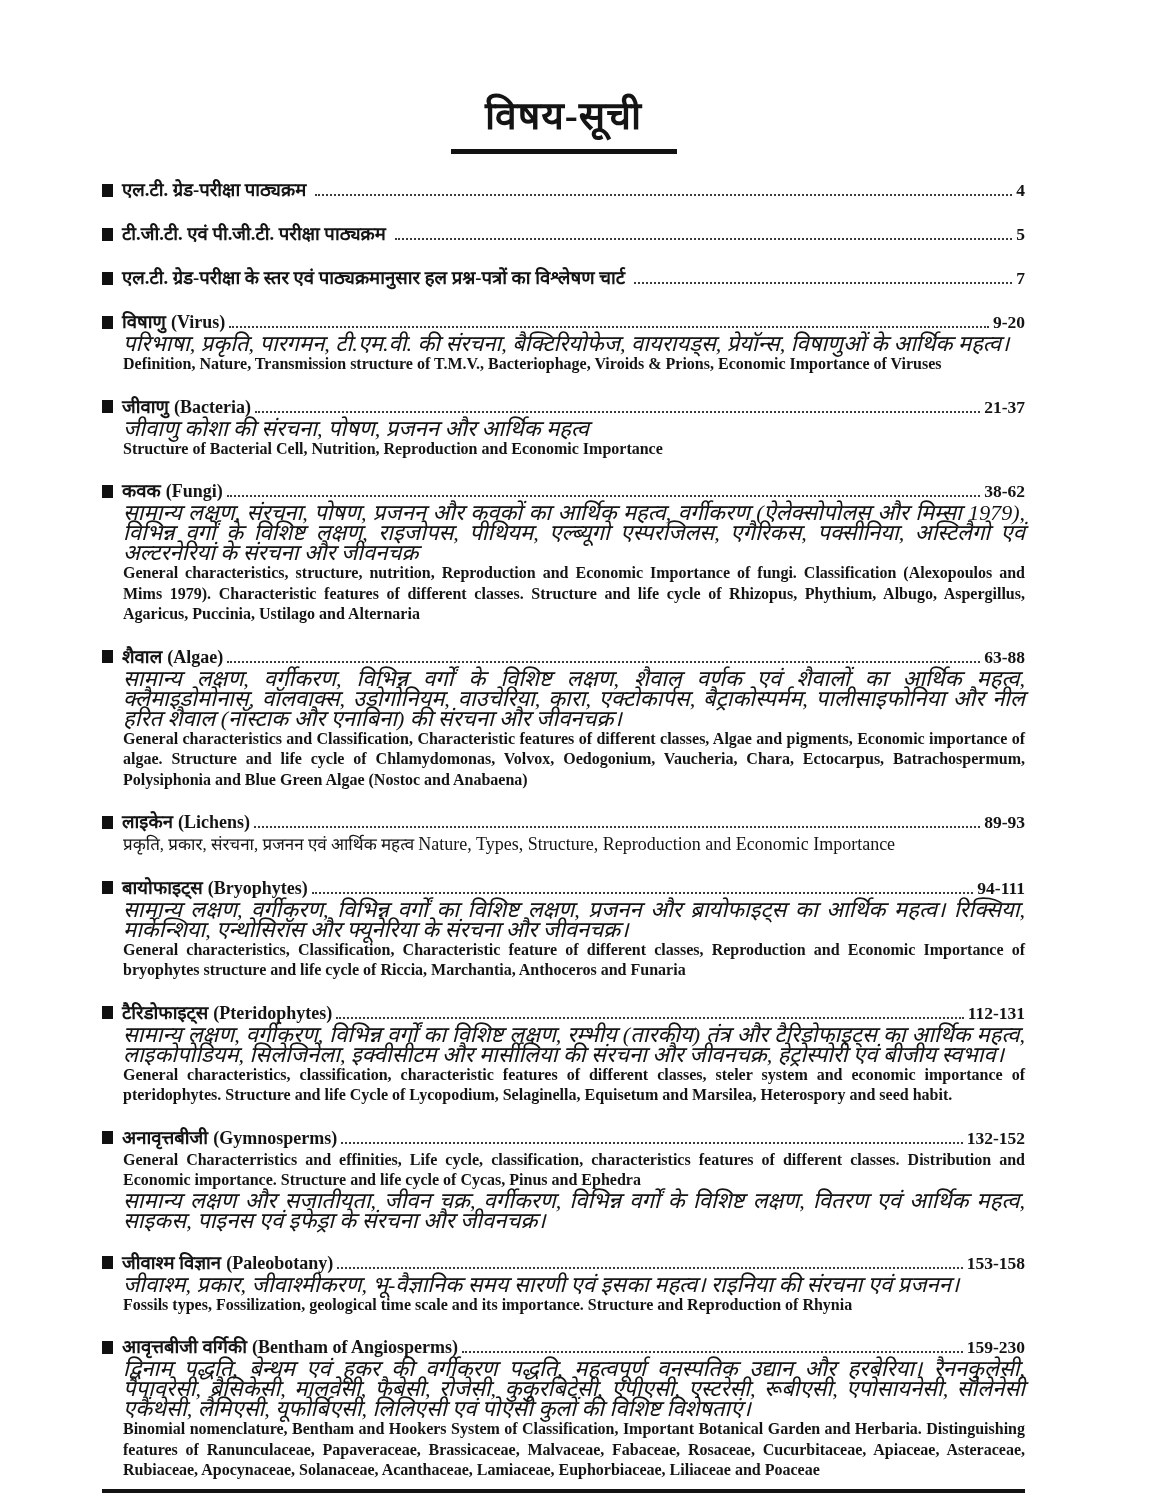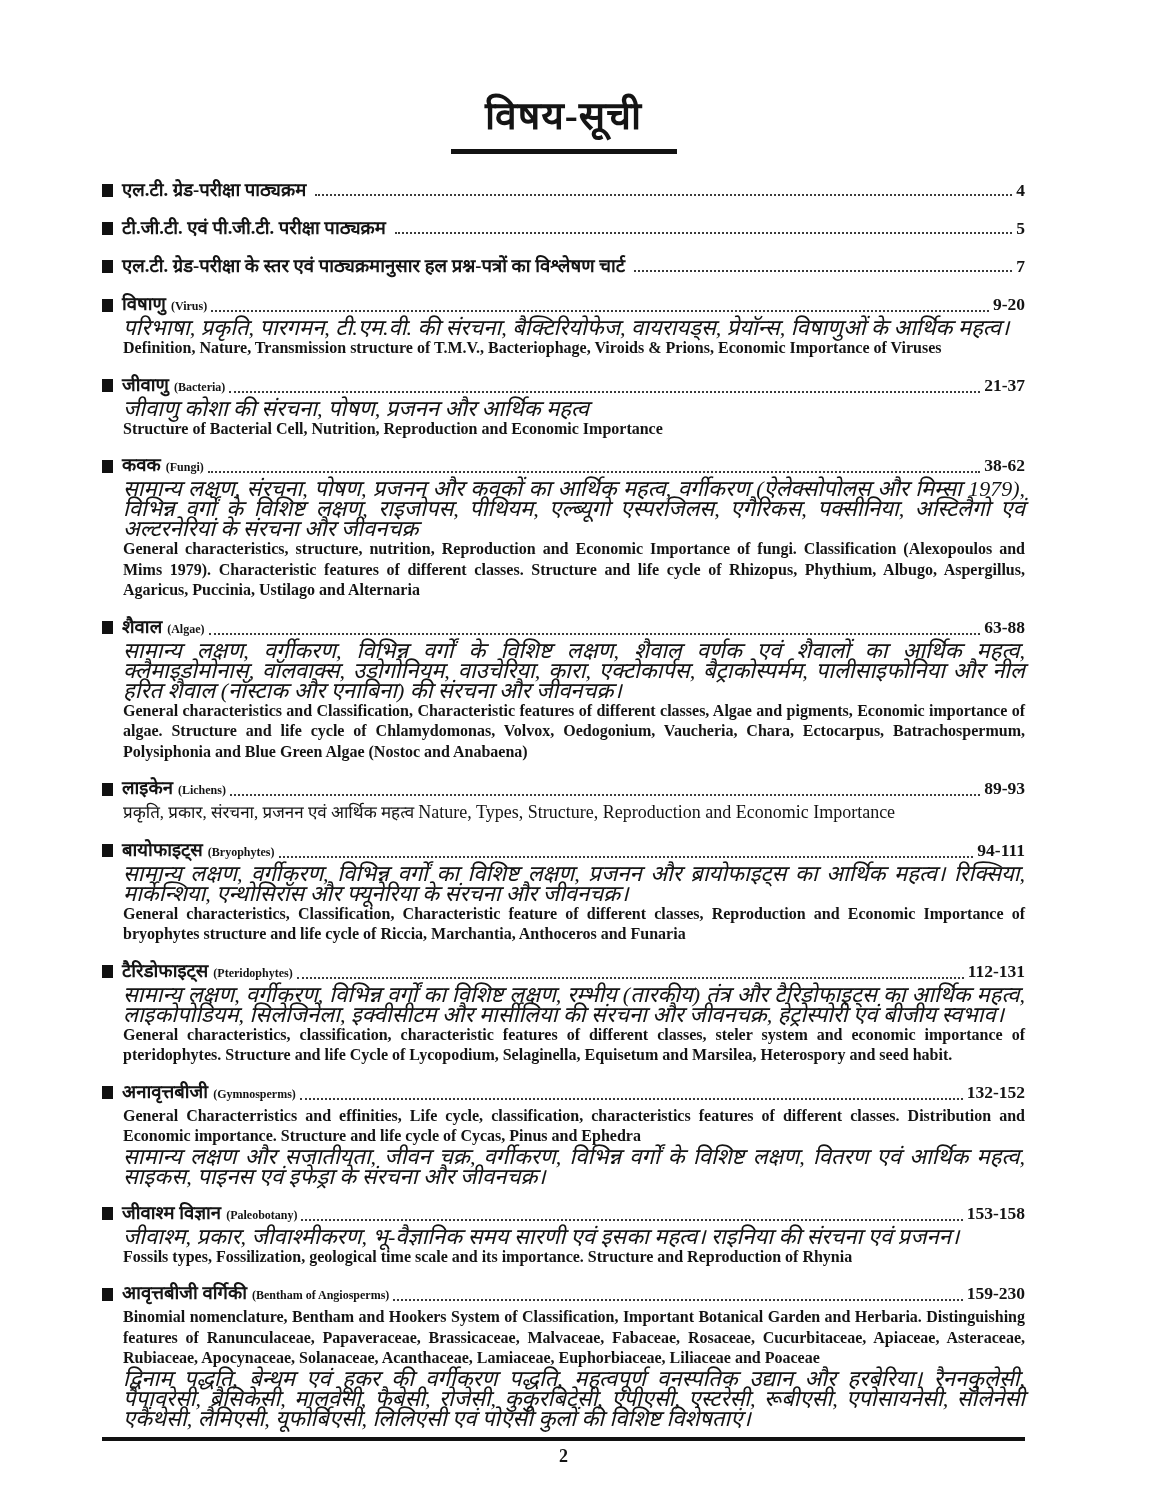--- a/index.html
+++ b/index.html
@@ -33,33 +33,33 @@
 
   
   #toc { margin-top: 24px; }
   .entry { margin: 0; }
   .row {
     display: flex;
     align-items: baseline;
     font-weight: 700;
     font-size: 18.5px;
     line-height: 24px;
-    margin-top: 14px;
+    margin-top: 20px;
     white-space: nowrap;
     justify-content: space-between;
   }
   .bullet {
     flex: 0 0 auto;
     width: 11px;
     height: 13px;
     background: #111;
     align-self: center;
     margin-right: 9px;
   }
-  .lbl-en { margin-left: 5px; font-size: 12px; }
+  .lbl-en { margin-left: 5px; font-size: 18px; }
   .leader {
     flex: 1 1 14px;
     min-width: 14px;
     border-bottom: 2px dotted #3a3a3a;
     margin: 0 4px;
     align-self: flex-end;
     transform: translateY(-6px);
   }
   .pg { flex: 0 0 auto; font-size: 17.5px; }
 
@@ -241,22 +241,22 @@
   </div>
 
   <div class="entry">
     <div class="row">
       <span class="bullet"></span>
       <span class="lbl-hi">आवृत्तबीजी वर्गिकी</span>
       <span class="lbl-en">(Bentham of Angiosperms)</span>
       <span class="leader"></span>
       <span class="pg">159-230</span>
     </div>
+    <p class="desc hi">द्विनाम पद्धति, बेन्थम एवं हूकर की वर्गीकरण पद्धति, महत्वपूर्ण वनस्पतिक उद्यान और हरबेरिया। रैननकुलेसी, पैपावरेसी, ब्रैसिकेसी, मालवेसी, फैबेसी, रोजेसी, कुकुरबिटेसी, एपीएसी, एस्टरेसी, रूबीएसी, एपोसायनेसी, सोलेनेसी एकैंथेसी, लैमिएसी, यूफोर्बिएसी, लिलिएसी एवं पोएसी कुलों की विशिष्ट विशेषताएं।</p>
     <p class="desc en">Binomial nomenclature, Bentham and Hookers System of Classification, Important Botanical Garden and Herbaria. Distinguishing features of Ranunculaceae, Papaveraceae, Brassicaceae, Malvaceae, Fabaceae, Rosaceae, Cucurbitaceae, Apiaceae, Asteraceae, Rubiaceae, Apocynaceae, Solanaceae, Acanthaceae, Lamiaceae, Euphorbiaceae, Liliaceae and Poaceae</p>
-    <p class="desc hi">द्विनाम पद्धति, बेन्थम एवं हूकर की वर्गीकरण पद्धति, महत्वपूर्ण वनस्पतिक उद्यान और हरबेरिया। रैननकुलेसी, पैपावरेसी, ब्रैसिकेसी, मालवेसी, फैबेसी, रोजेसी, कुकुरबिटेसी, एपीएसी, एस्टरेसी, रूबीएसी, एपोसायनेसी, सोलेनेसी एकैंथेसी, लैमिएसी, यूफोर्बिएसी, लिलिएसी एवं पोएसी कुलों की विशिष्ट विशेषताएं।</p>
   </div>
 </section>
 
   <footer>
     <div class="footer-rule"></div>
     <div class="folio">2</div>
   </footer>
 </main>
 
 </body></html>

